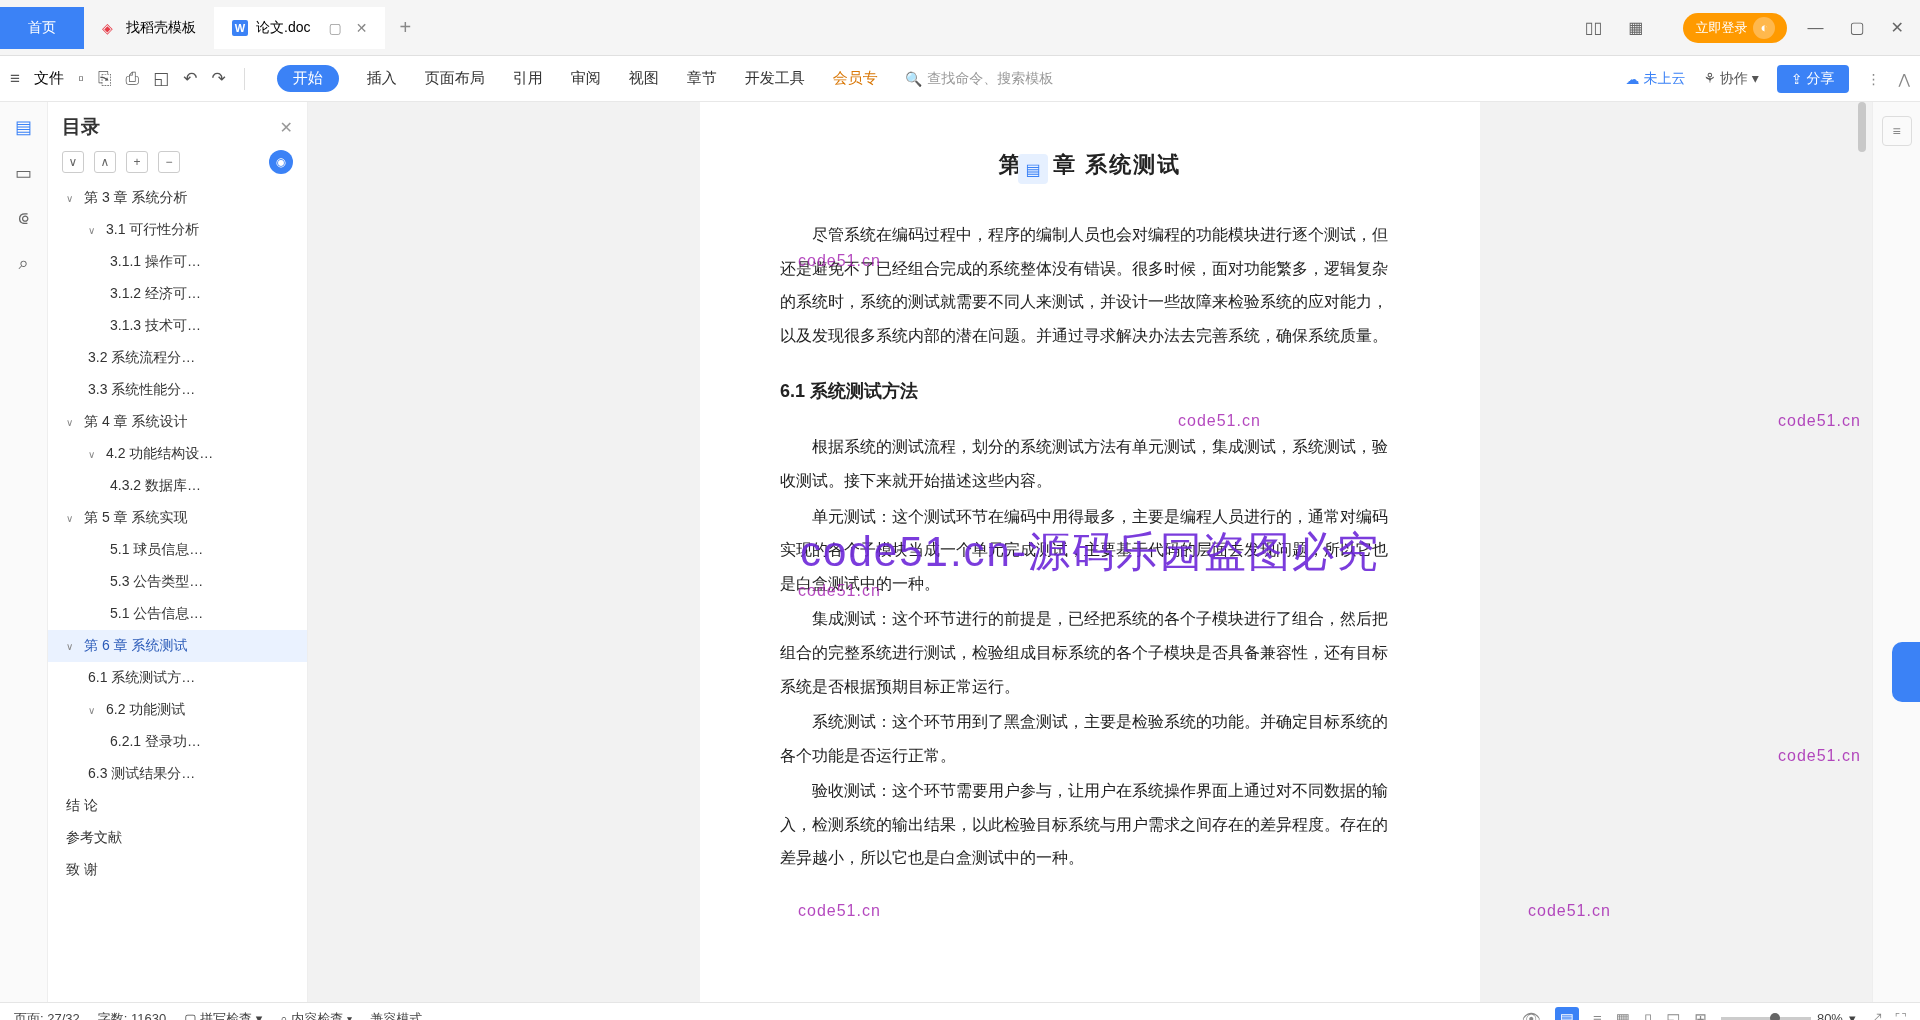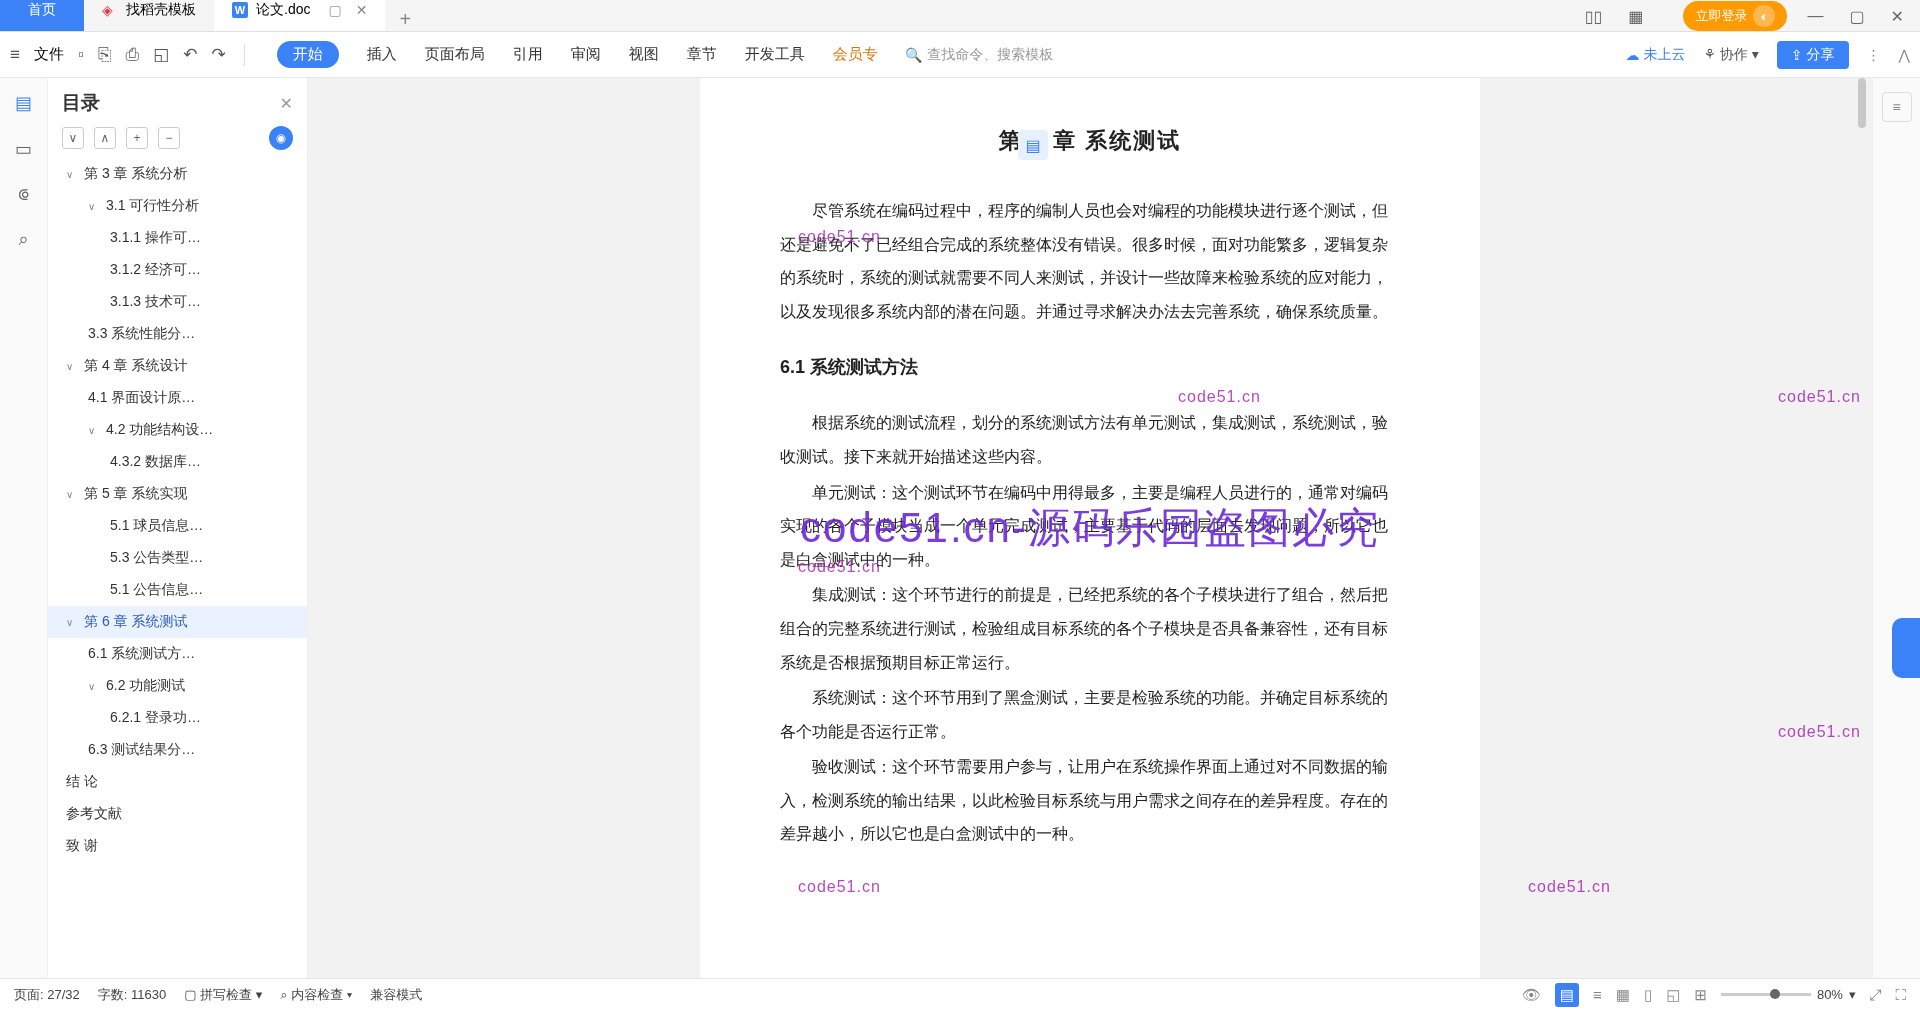--- a/index.html
+++ b/index.html
@@ -1,18 +1,18 @@
 <!DOCTYPE html>
 <html><head>
 <meta charset="utf-8">
 <style>
 * { margin: 0; padding: 0; box-sizing: border-box; font-family: "Microsoft YaHei", sans-serif; }
 body { width: 1920px; height: 1020px; background: #fff; overflow: hidden; position: relative; }
 
-.tab-bar { height: 32px; background: #f5f5f5; display: flex; align-items: flex-end; border-bottom: 1px solid #e0e0e0; }
+.tab-bar { height: 56px; background: #f5f5f5; display: flex; align-items: center; border-bottom: 1px solid #e0e0e0; }
 .tab { height: 42px; padding: 0 18px; display: flex; align-items: center; gap: 8px; font-size: 14px; cursor: pointer; position: relative; }
 .tab.home { background: #3b82f6; color: #fff; padding: 0 28px; }
 .tab.active { background: #fff; }
 .tab .icon { width: 16px; height: 16px; display: inline-flex; }
 .tab .close { color: #888; margin-left: 6px; }
 .tab .extra { color: #999; margin-left: 10px; }
 .tab-add { width: 40px; text-align: center; color: #888; font-size: 20px; }
 .tab-bar-right { margin-left: auto; display: flex; align-items: center; gap: 14px; padding-right: 10px; }
 .login-btn { background: #ff9a00; color: #fff; border-radius: 15px; padding: 4px 12px; font-size: 13px; display: flex; align-items: center; gap: 6px; margin-left: 20px; }
 .avatar-circ { width: 22px; height: 22px; border-radius: 50%; background: #ffb84d; display: inline-flex; align-items: center; justify-content: center; }
@@ -180,28 +180,28 @@
         <div class="o-item l3">
           <span>3.1.1 操作可…</span>
         </div>
         <div class="o-item l3">
           <span>3.1.2 经济可…</span>
         </div>
         <div class="o-item l3">
           <span>3.1.3 技术可…</span>
         </div>
         <div class="o-item l2">
+          <span>3.2 系统流程分…</span>
+        </div>
+        <div class="o-item l2">
           <span>3.3 系统性能分…</span>
         </div>
         <div class="o-item l1">
           <span class="chev">∨</span>
           <span>第 4 章 系统设计</span>
-        </div>
-        <div class="o-item l2">
-          <span>4.1 界面设计原…</span>
         </div>
         <div class="o-item l2">
           <span class="chev">∨</span>
           <span>4.2 功能结构设…</span>
         </div>
         <div class="o-item l3">
           <span>4.3.2 数据库…</span>
         </div>
         <div class="o-item l1">
           <span class="chev">∨</span>

